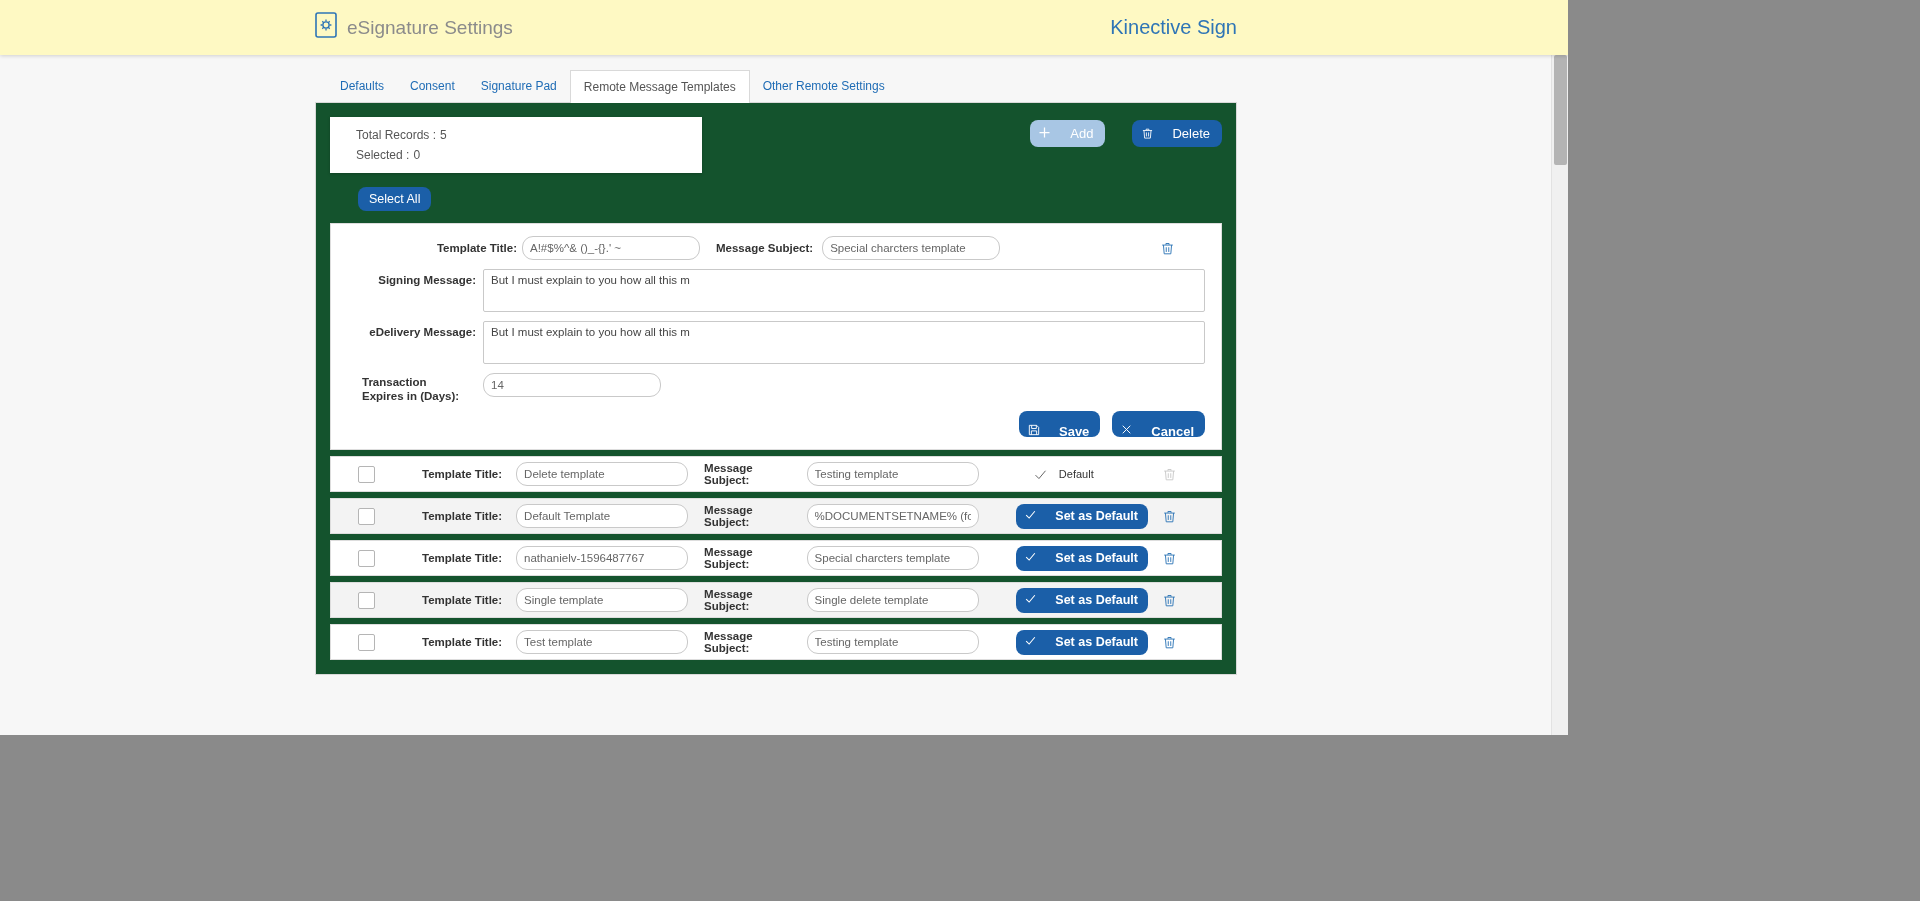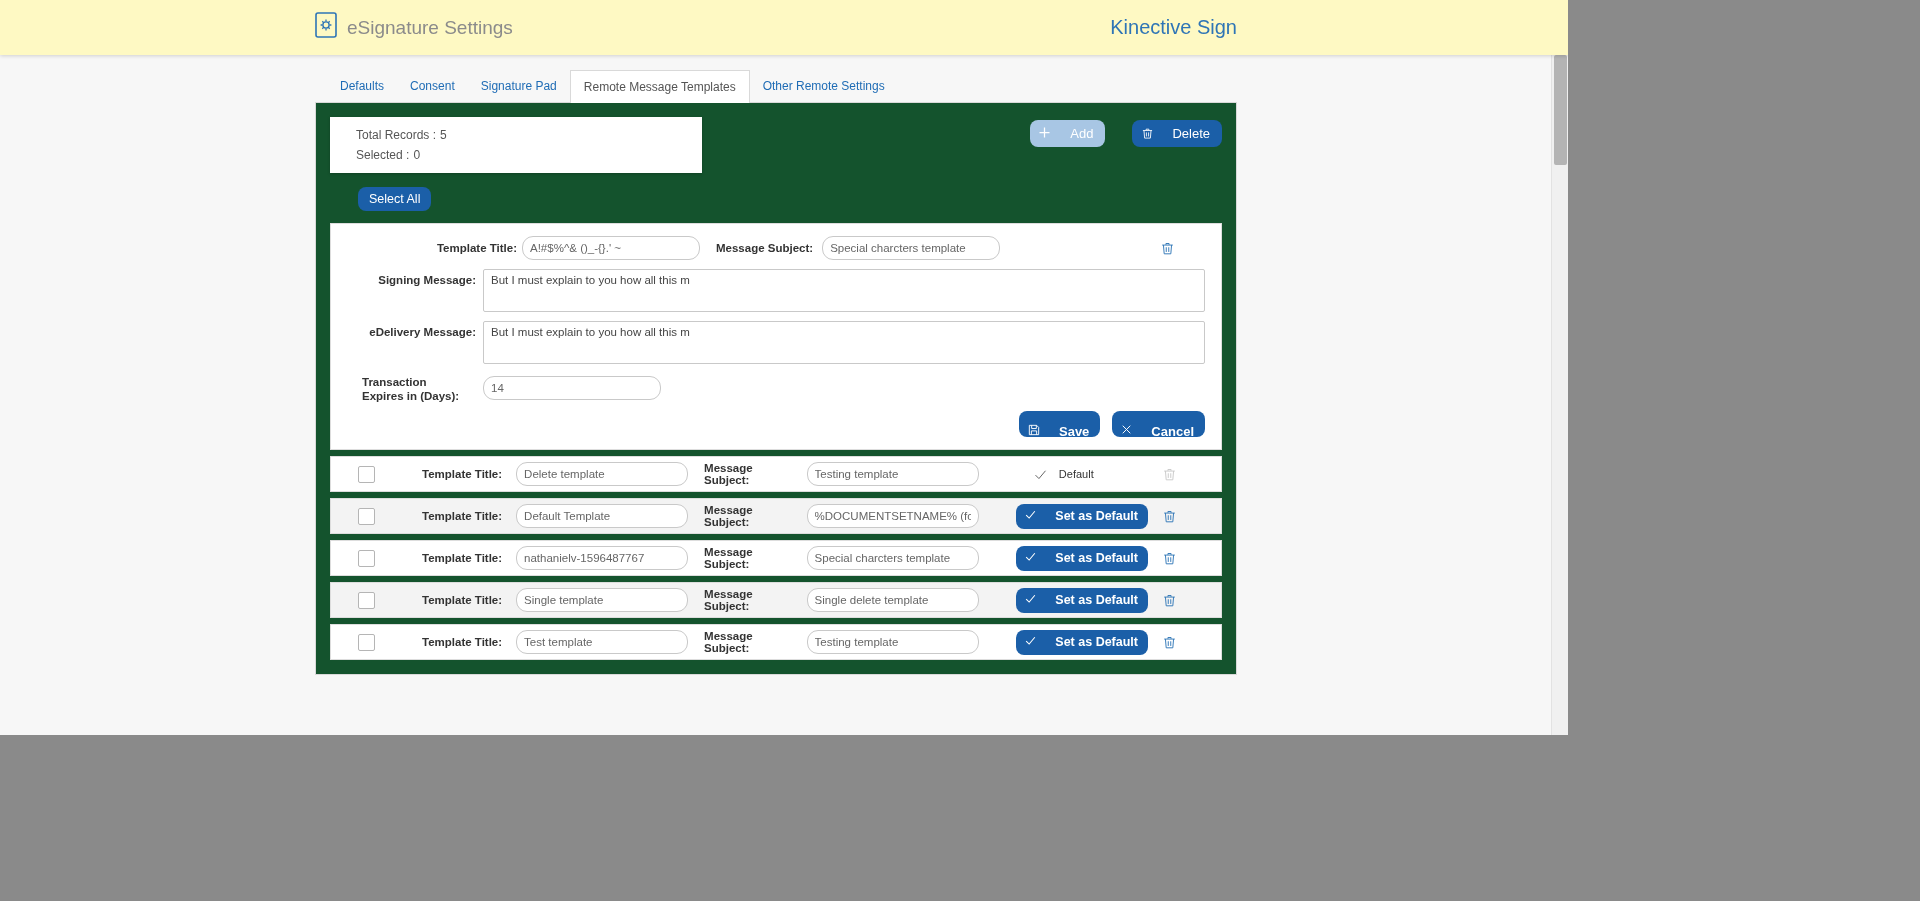--- a/index.html
+++ b/index.html
@@ -52,21 +52,21 @@
   .ed-lbl { font-weight:700; font-size:11.5px; color:#333; }
   .ed-row1 { display:flex; align-items:center; }
   .ed-lbl1 { width:170px; text-align:right; margin-right:5px; }
   .txt { height:24px; border:1px solid #c9c9c9; border-radius:11px; padding:0 7px; font-size:11.5px; color:#666; font-family:inherit; background:#fff; }
   .ed-row1 .txt { width:178px; }
   .ed-lbl2 { margin-left:16px; margin-right:9px; }
   .ed-row1 .trash { margin-left:auto; margin-right:30px; }
   .ed-msgrow { display:flex; align-items:flex-start; margin-top:9px; }
   .ed-msglbl { width:129px; text-align:right; margin-right:7px; padding-top:5px; }
   textarea.msg { flex:1; height:43px; border:1px solid #c9c9c9; border-radius:2px; font-family:inherit; font-size:11.5px; color:#444; padding:4px 7px; resize:none; }
-  .ed-exprow { display:flex; align-items:center; margin-top:9px; }
+  .ed-exprow { display:flex; align-items:flex-start; margin-top:9px; }
   .ed-explbl { width:114px; text-align:left; padding-left:15px; margin-right:22px; line-height:14px; padding-top:2px; }
   .ed-exprow .txt { width:178px; }
   .ed-actions { display:flex; justify-content:flex-end; gap:12px; margin-top:8px; }
   .btn-save, .btn-cancel { background:#1b5fa8; height:26px; padding:14px 11px 0 8px; font-size:13px; font-weight:700; }
 
   
   .row { display:flex; align-items:center; height:36px; background:#fff; border:1px solid #ddd; margin-top:6px; padding:0 14px; }
   .row.alt { background:#f3f3f3; }
   .checkbox { width:17px; height:17px; border:1px solid #b5b5b5; background:#fff; border-radius:2px; margin-left:13px; flex:none; cursor:pointer; }
   .row .lbl1 { width:132px; text-align:right; margin-right:14px; }

